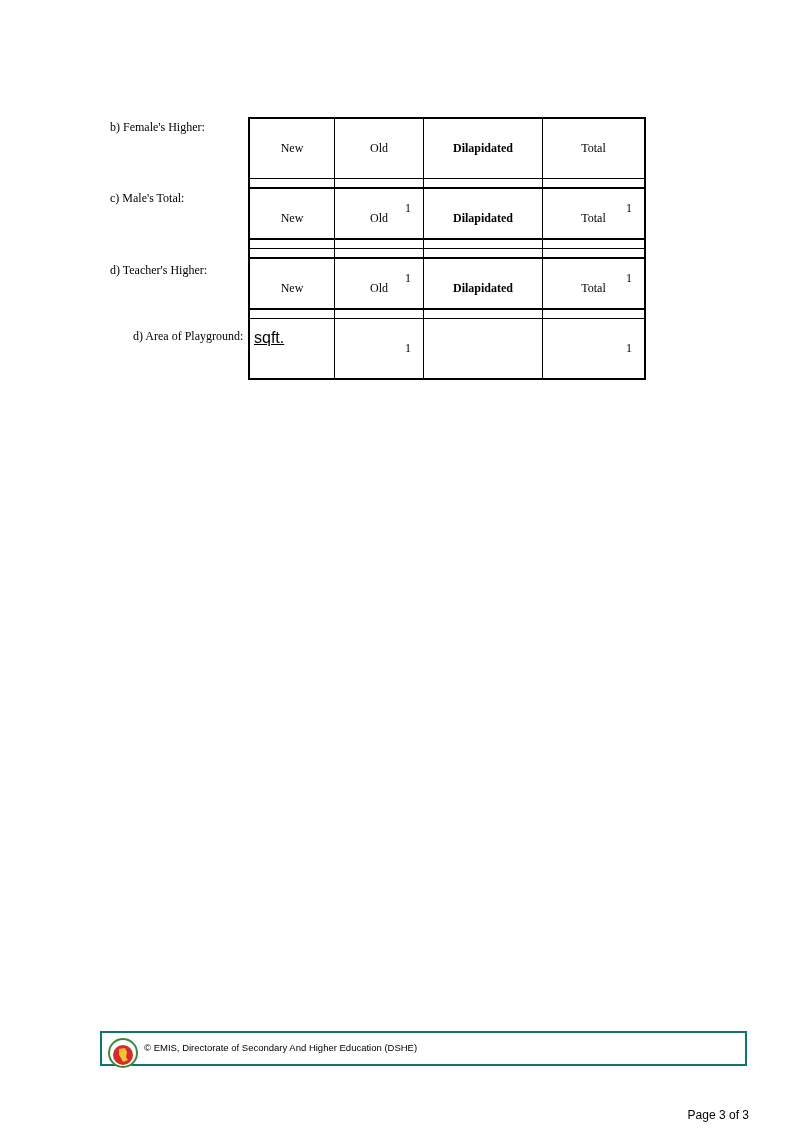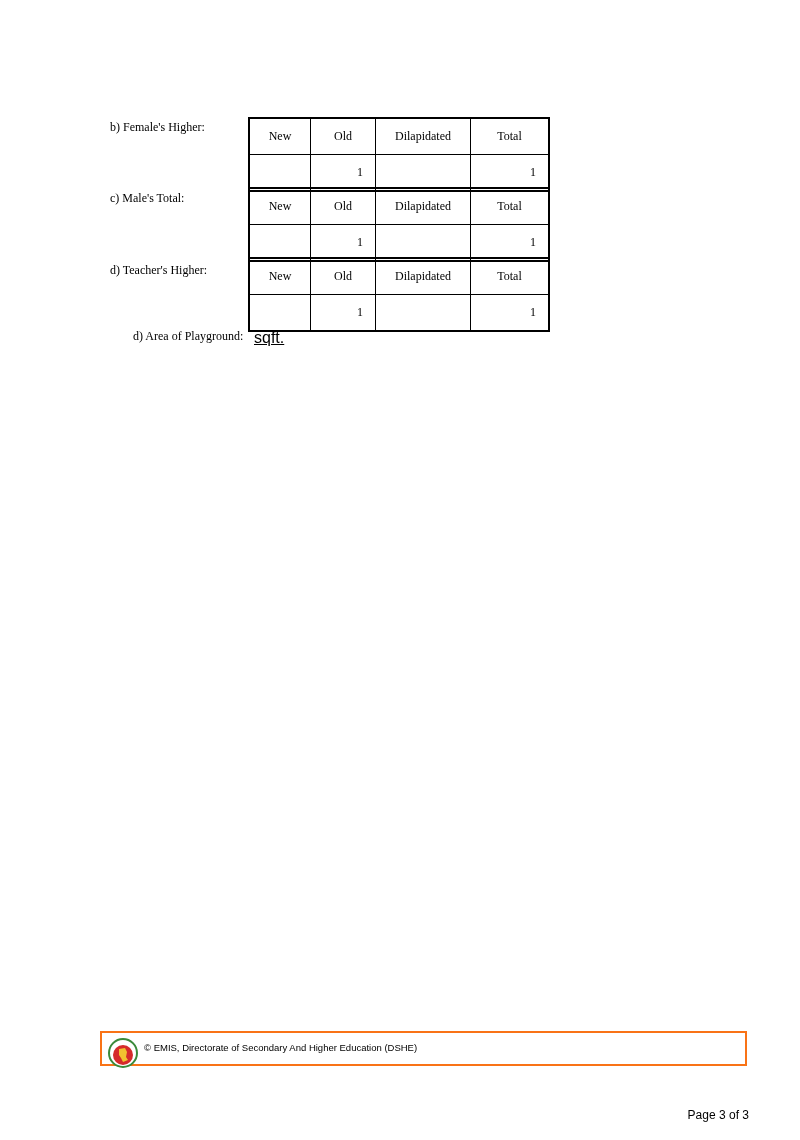--- a/index.html
+++ b/index.html
@@ -1,24 +1,24 @@
 <!DOCTYPE html>
 <html><head>
 <meta charset="utf-8">
 <style>
   html, body { margin:0; padding:0; background:#ffffff; }
   body { width:800px; height:1140px; position:relative; overflow:hidden; font-family:"Liberation Serif", serif; color:#000; }
   .label { position:absolute; font-size:12px; font-family:"Liberation Serif", serif; }
   table.tt { position:absolute; border-collapse:collapse; border:2px solid #000; font-family:"Liberation Serif", serif; font-size:12px; }
-  table.tt td { border:1px solid #000; height:27px; padding:4px; }
+  table.tt td { border:1px solid #000; height:27px; padding:16px; }
   table.tt tr.h td { text-align:center; vertical-align:middle; }
   table.tt tr.v td { text-align:right; padding-right:12px; }
-  .c1 { width:52px; } .c2 { width:56px; } .c3 { width:86px; } .c4 { width:69px;margin-top:7px; }
+  .c1 { width:52px; } .c2 { width:56px; } .c3 { width:86px;font-weight:bold; } .c4 { width:69px;margin-top:7px; }
   .sqft { position:absolute; font-family:"Liberation Sans", sans-serif; font-size:16px;text-decoration:underline; }
-  .footer { position:absolute; left:100px; top:1031px; width:647px; height:35px; border:2px solid #f97316; box-sizing:border-box; }
+  .footer { position:absolute; left:100px; top:1031px; width:647px; height:35px; border:2px solid #0f766e; box-sizing:border-box; }
   .logo { position:absolute; left:6px; top:5px; width:30px; height:30px; }
   .foot-text { position:absolute; left:42px; top:9px; font-family:"Liberation Sans", sans-serif; font-size:9.5px; }
   .page-no { position:absolute; right:51px; top:1108px; font-family:"Liberation Sans", sans-serif; font-size:12px; }
 </style>
 </head>
 <body>
 
 <div class="label" style="left:110px; top:120px;">b) Female's Higher:</div>
 <table class="tt" style="left:248px; top:117px;">
   <tbody>

